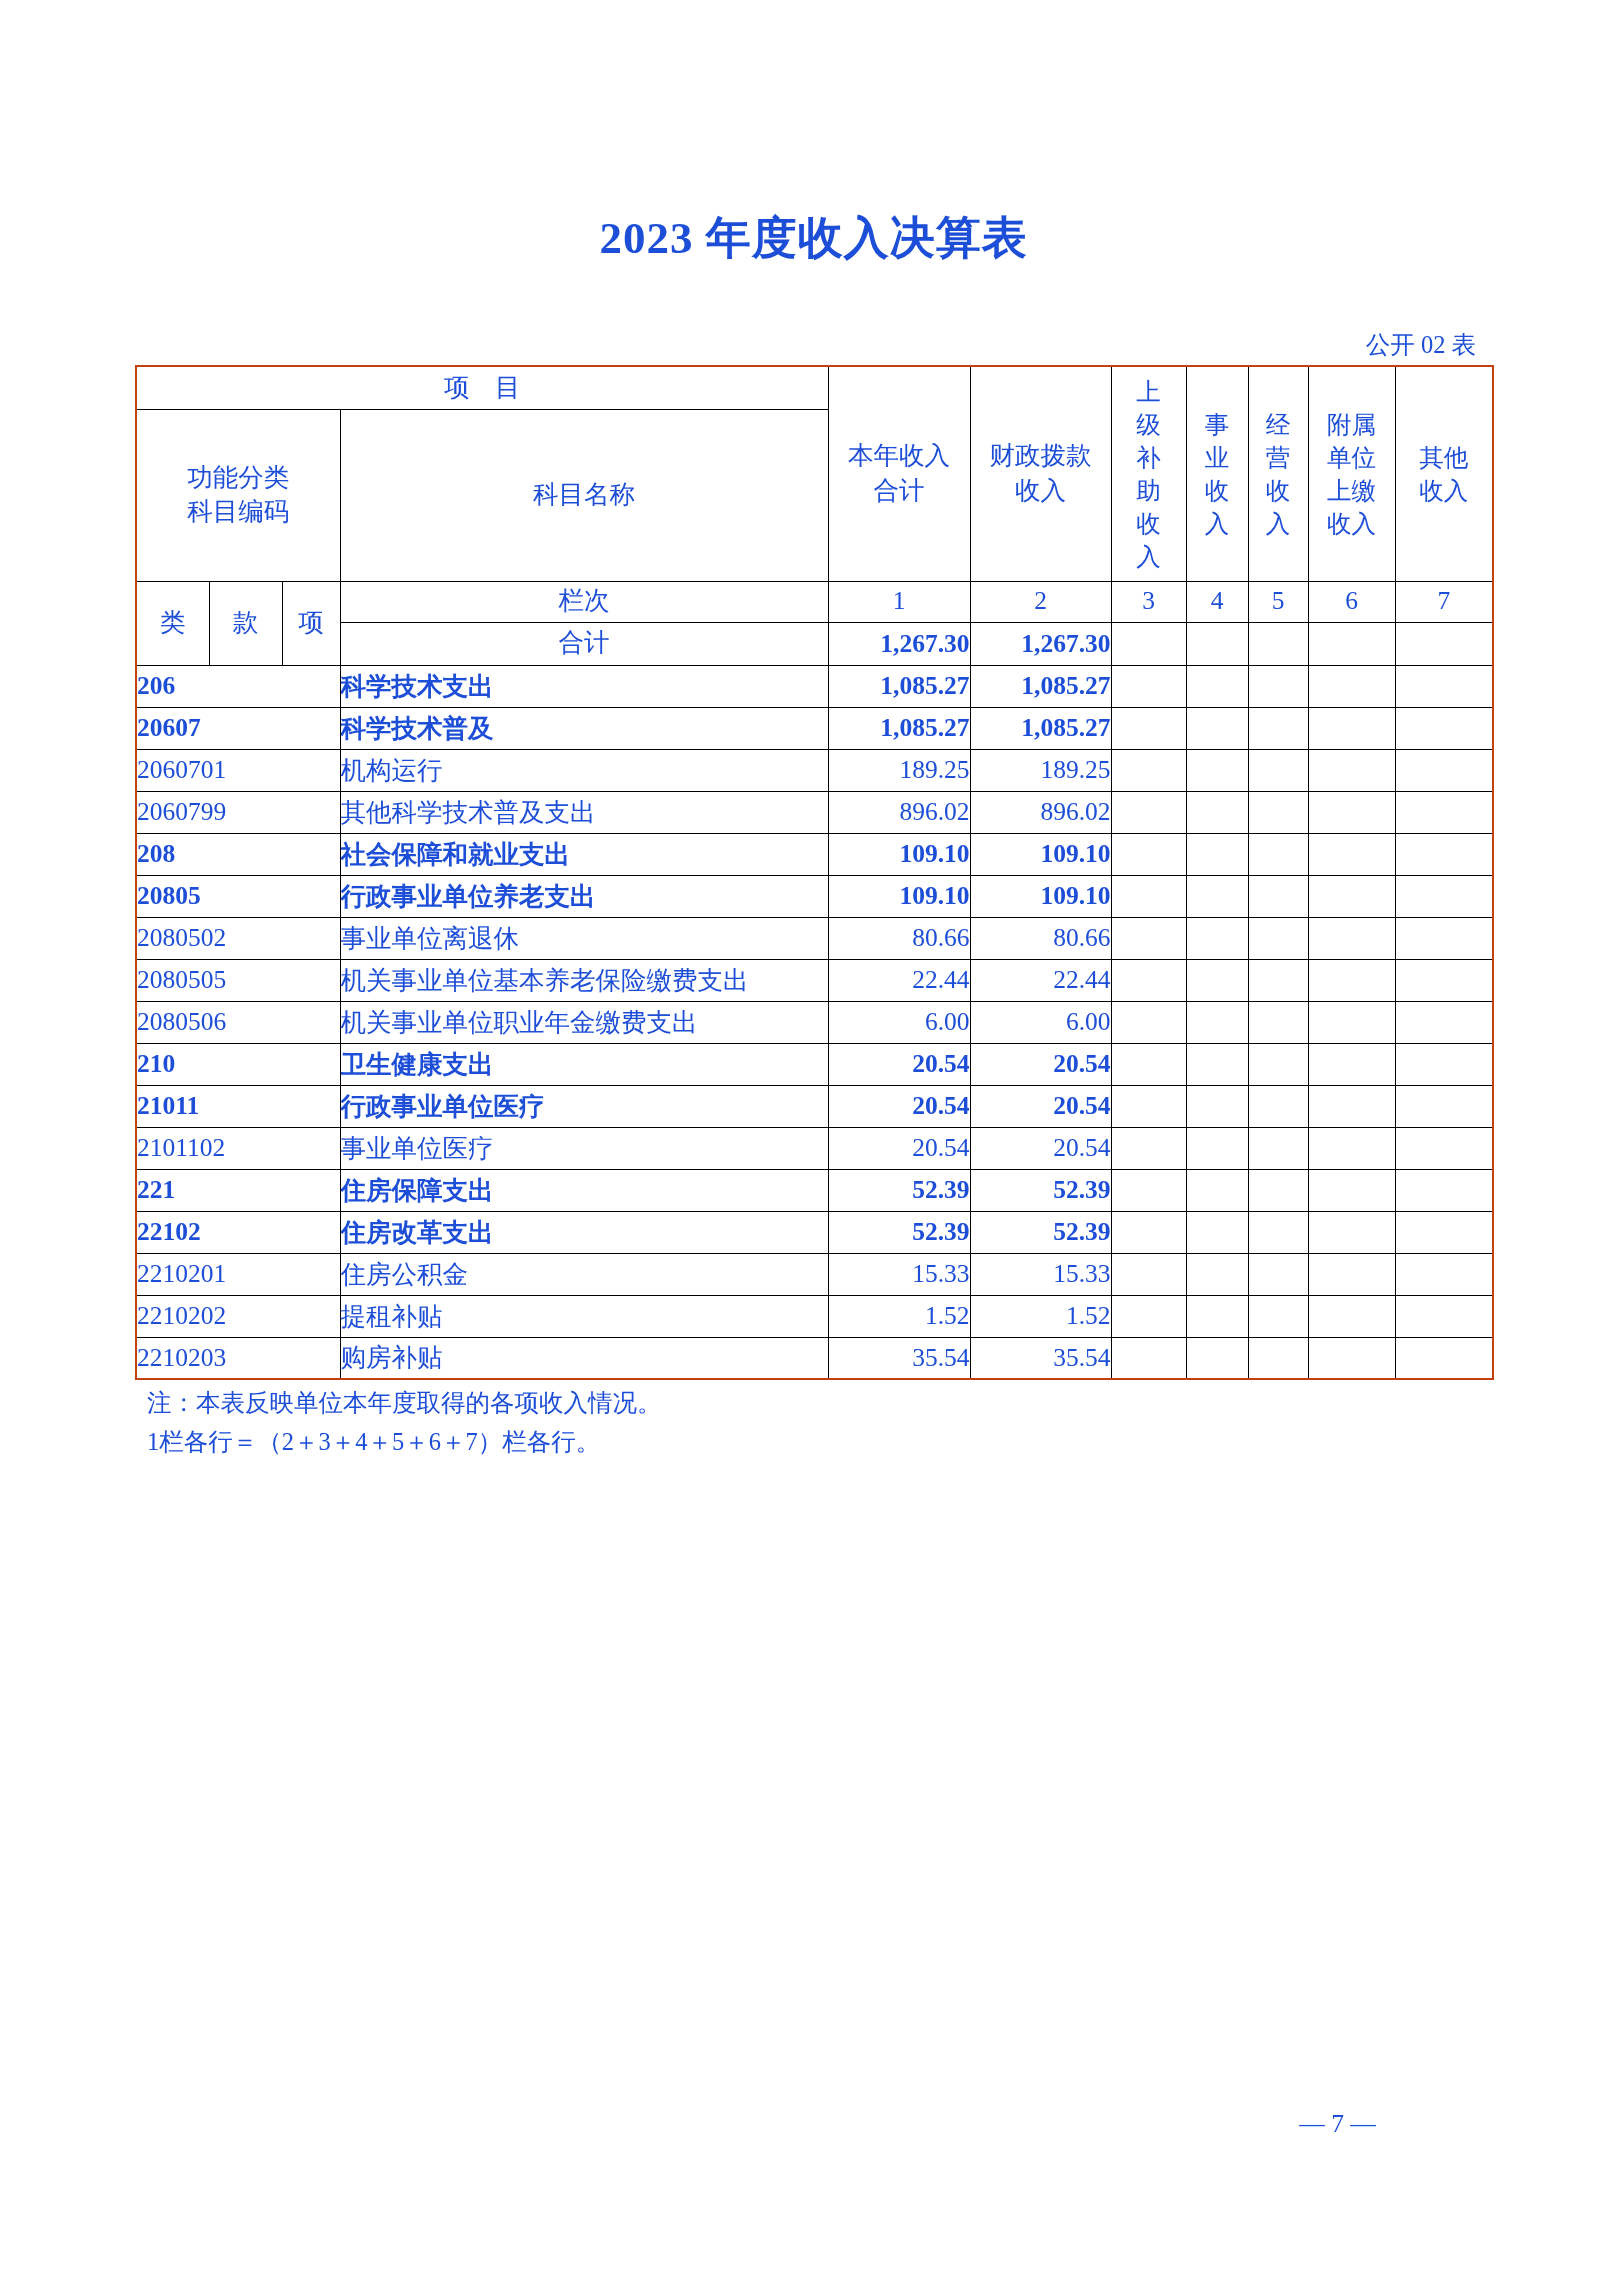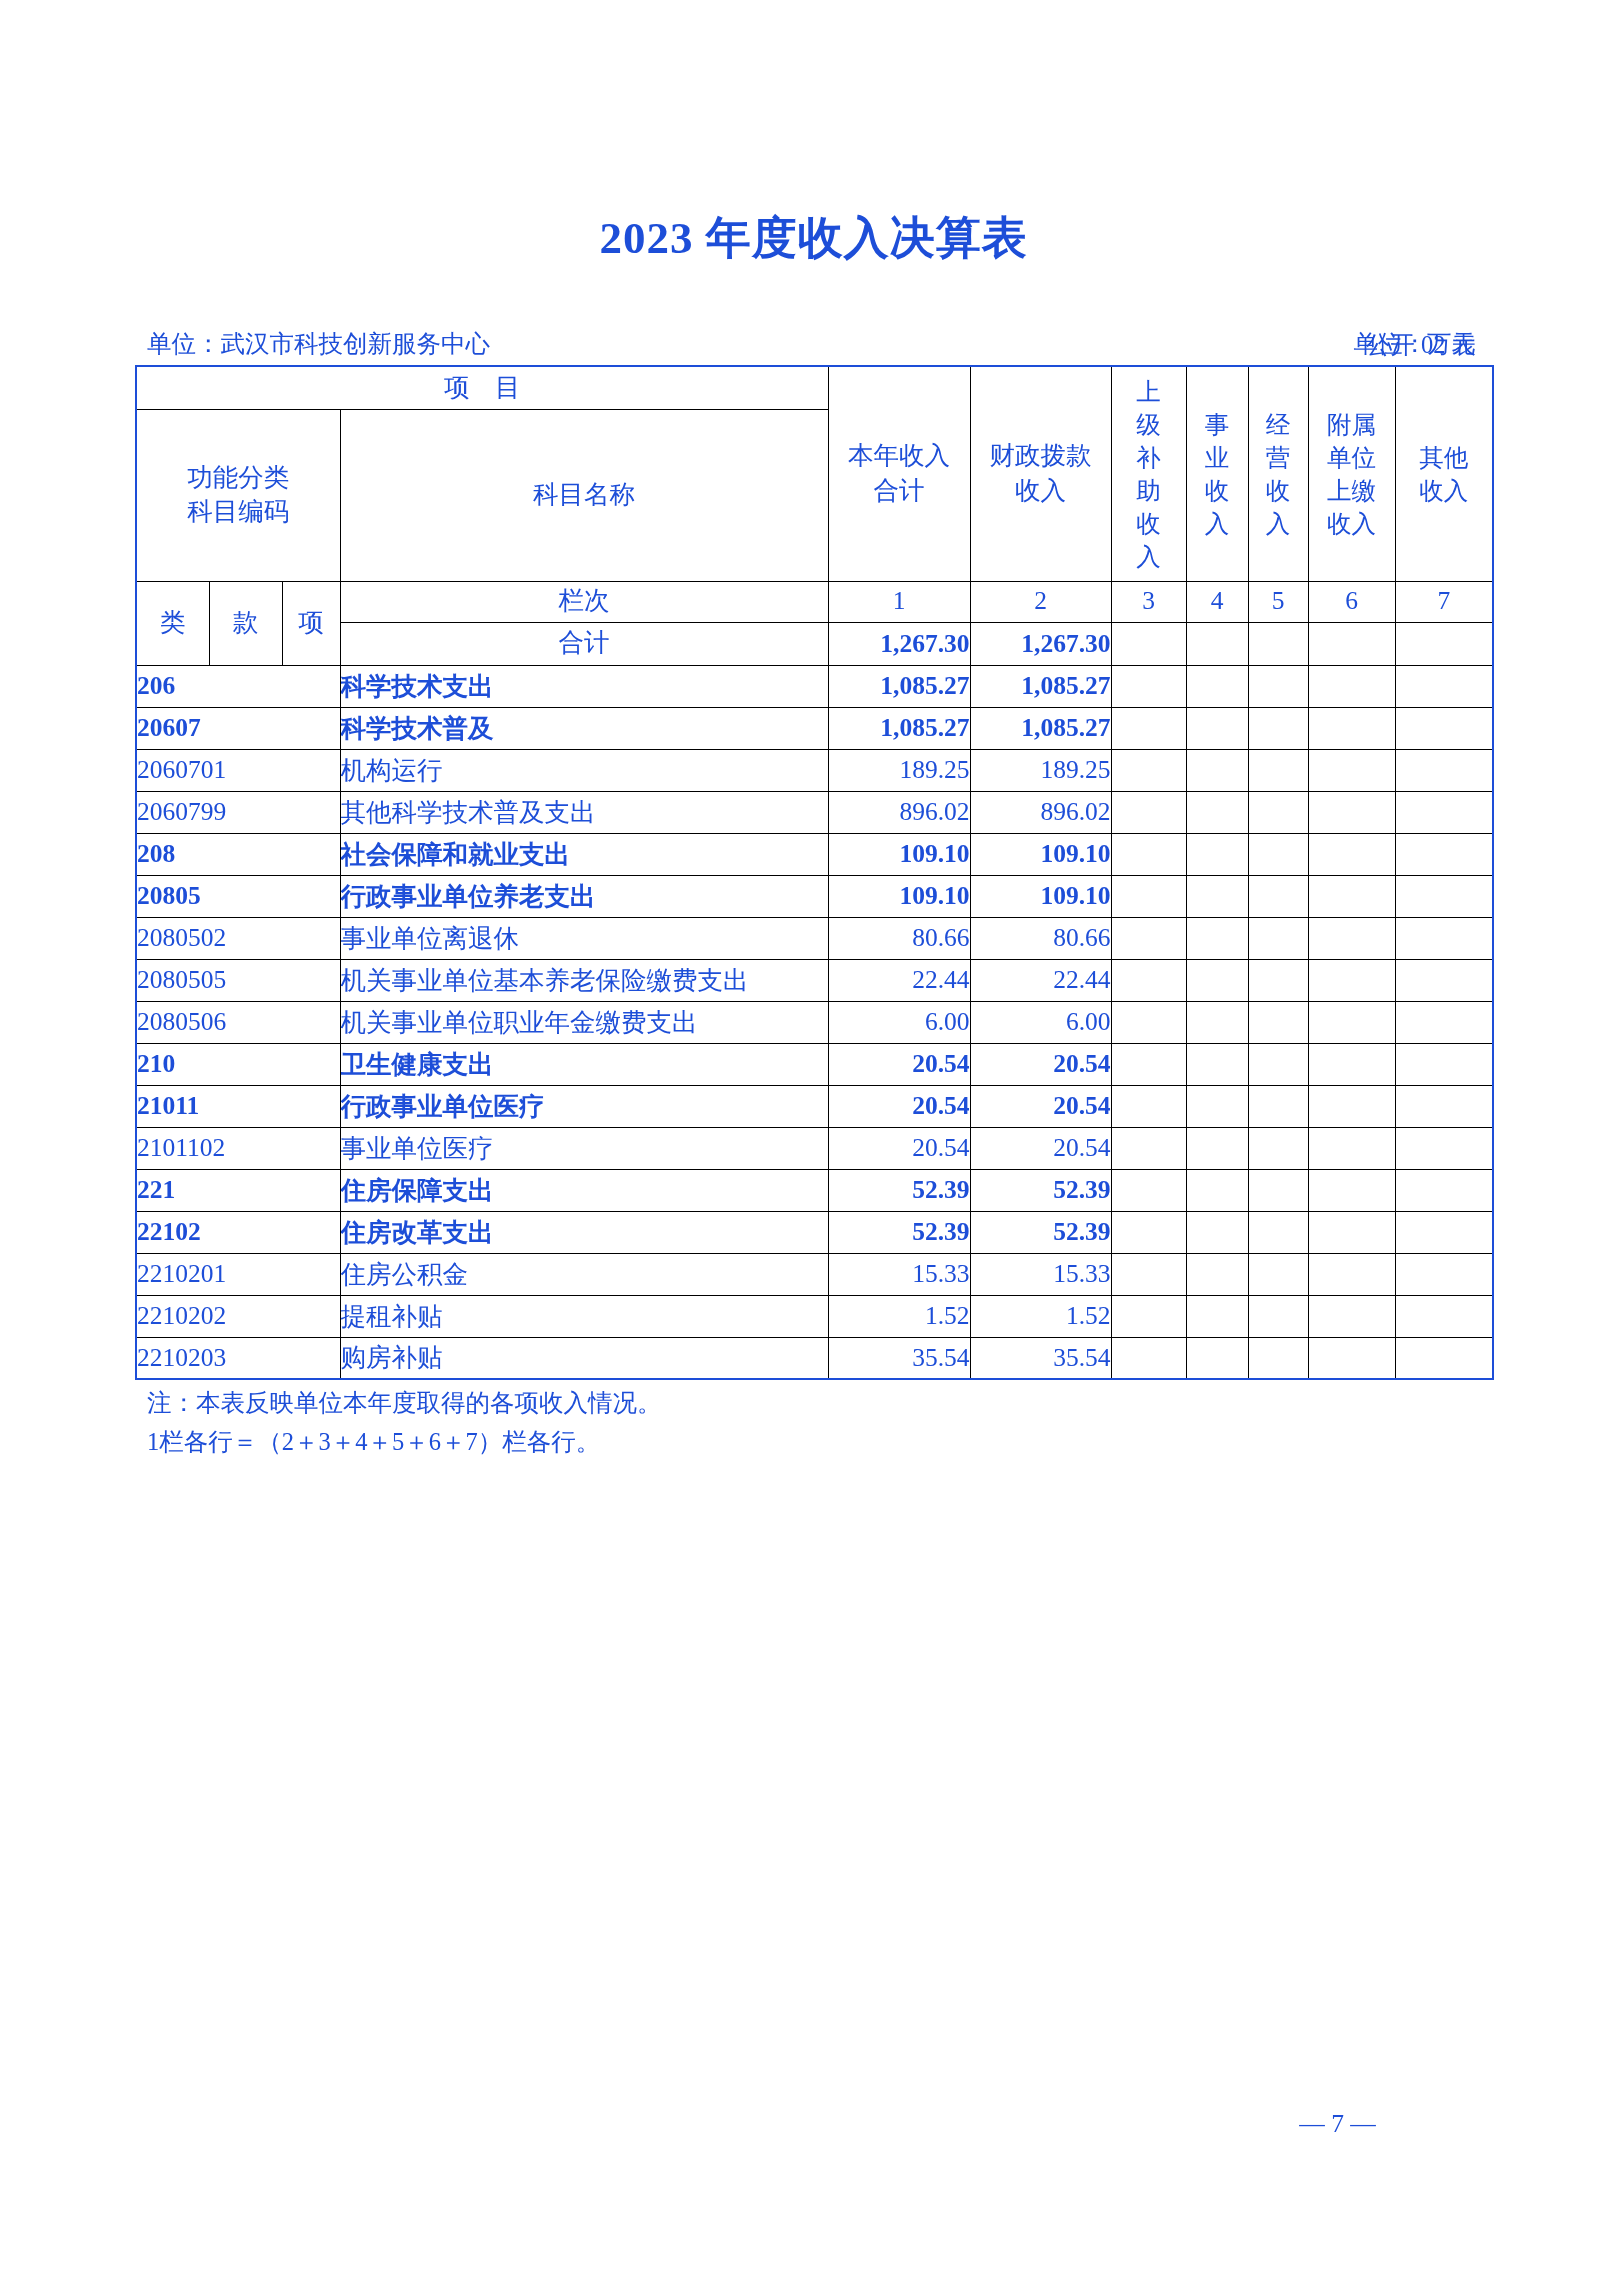--- a/index.html
+++ b/index.html
@@ -34,21 +34,21 @@
     display:flex;
     justify-content:space-between;
     font-size:24.5px;
   }
   table.fiscal {
     position:absolute;
     left:135px; top:365px;
     width:1357px;
     border-collapse:collapse;
     table-layout:fixed;
-    border:2px solid #1d4ed8;
+    border:2px solid #c2410c;
   }
   table.fiscal td {
     border:1px solid #000;
     padding:0;
     font-size:25.5px;
     vertical-align:middle;
     overflow:hidden;
   }
   tr.r-project { height:43px; }
   tr.r-head2  { height:172px; }
@@ -86,24 +86,20 @@
 </style>
 </head>
 <body>
 
 <div class="page">
 
   <div class="doc-title">2023 年度收入决算表</div>
 
   <div class="table-code">公开 02 表</div>
 
-  <div class="unit-row">
-    <span>单位：武汉市科技创新服务中心</span>
-    <span>单位：万元</span>
-  </div>
 
   <table class="fiscal">
     <colgroup>
       <col style="width:73px">
         <col style="width:73px">
         <col style="width:58px">
       <col style="width:488px">
       <col style="width:142px">
         <col style="width:141px">
       <col style="width:75px">

